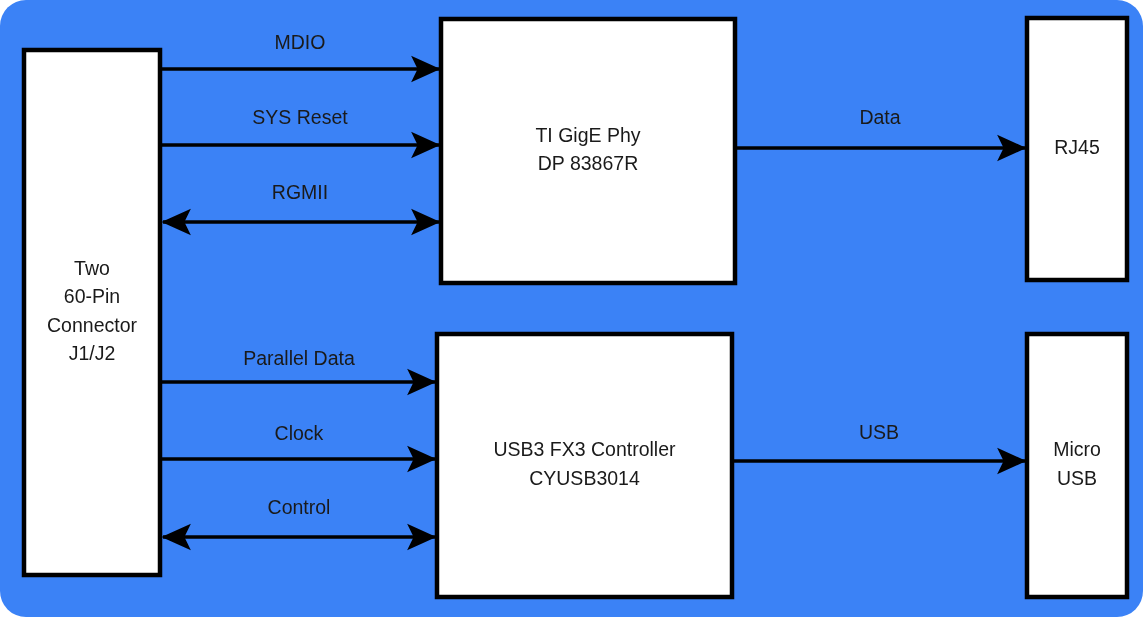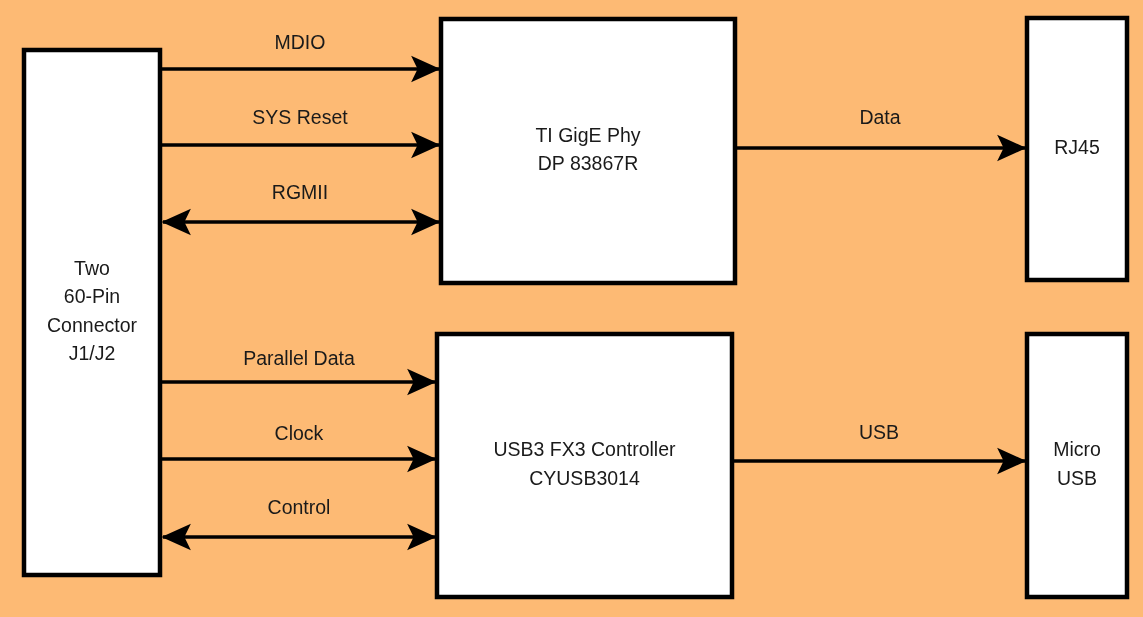--- a/index.html
+++ b/index.html
@@ -8,22 +8,23 @@
     padding: 0;
     background: #ffffff;
   }
   body {
     font-family: "Liberation Sans", sans-serif;
   }
   #diagram-root {
     position: relative;
     width: 1143px;
     height: 617px;
-    background: #fdba74;
+    background: #3b82f6;
     overflow: hidden;
+    border-radius: 26px;
   }
   svg.diagram-canvas {
     display: block;
     width: 1143px;
     height: 617px;
   }
   .block-rect {
     fill: #ffffff;
     stroke: #000000;
     stroke-width: 4.5;

